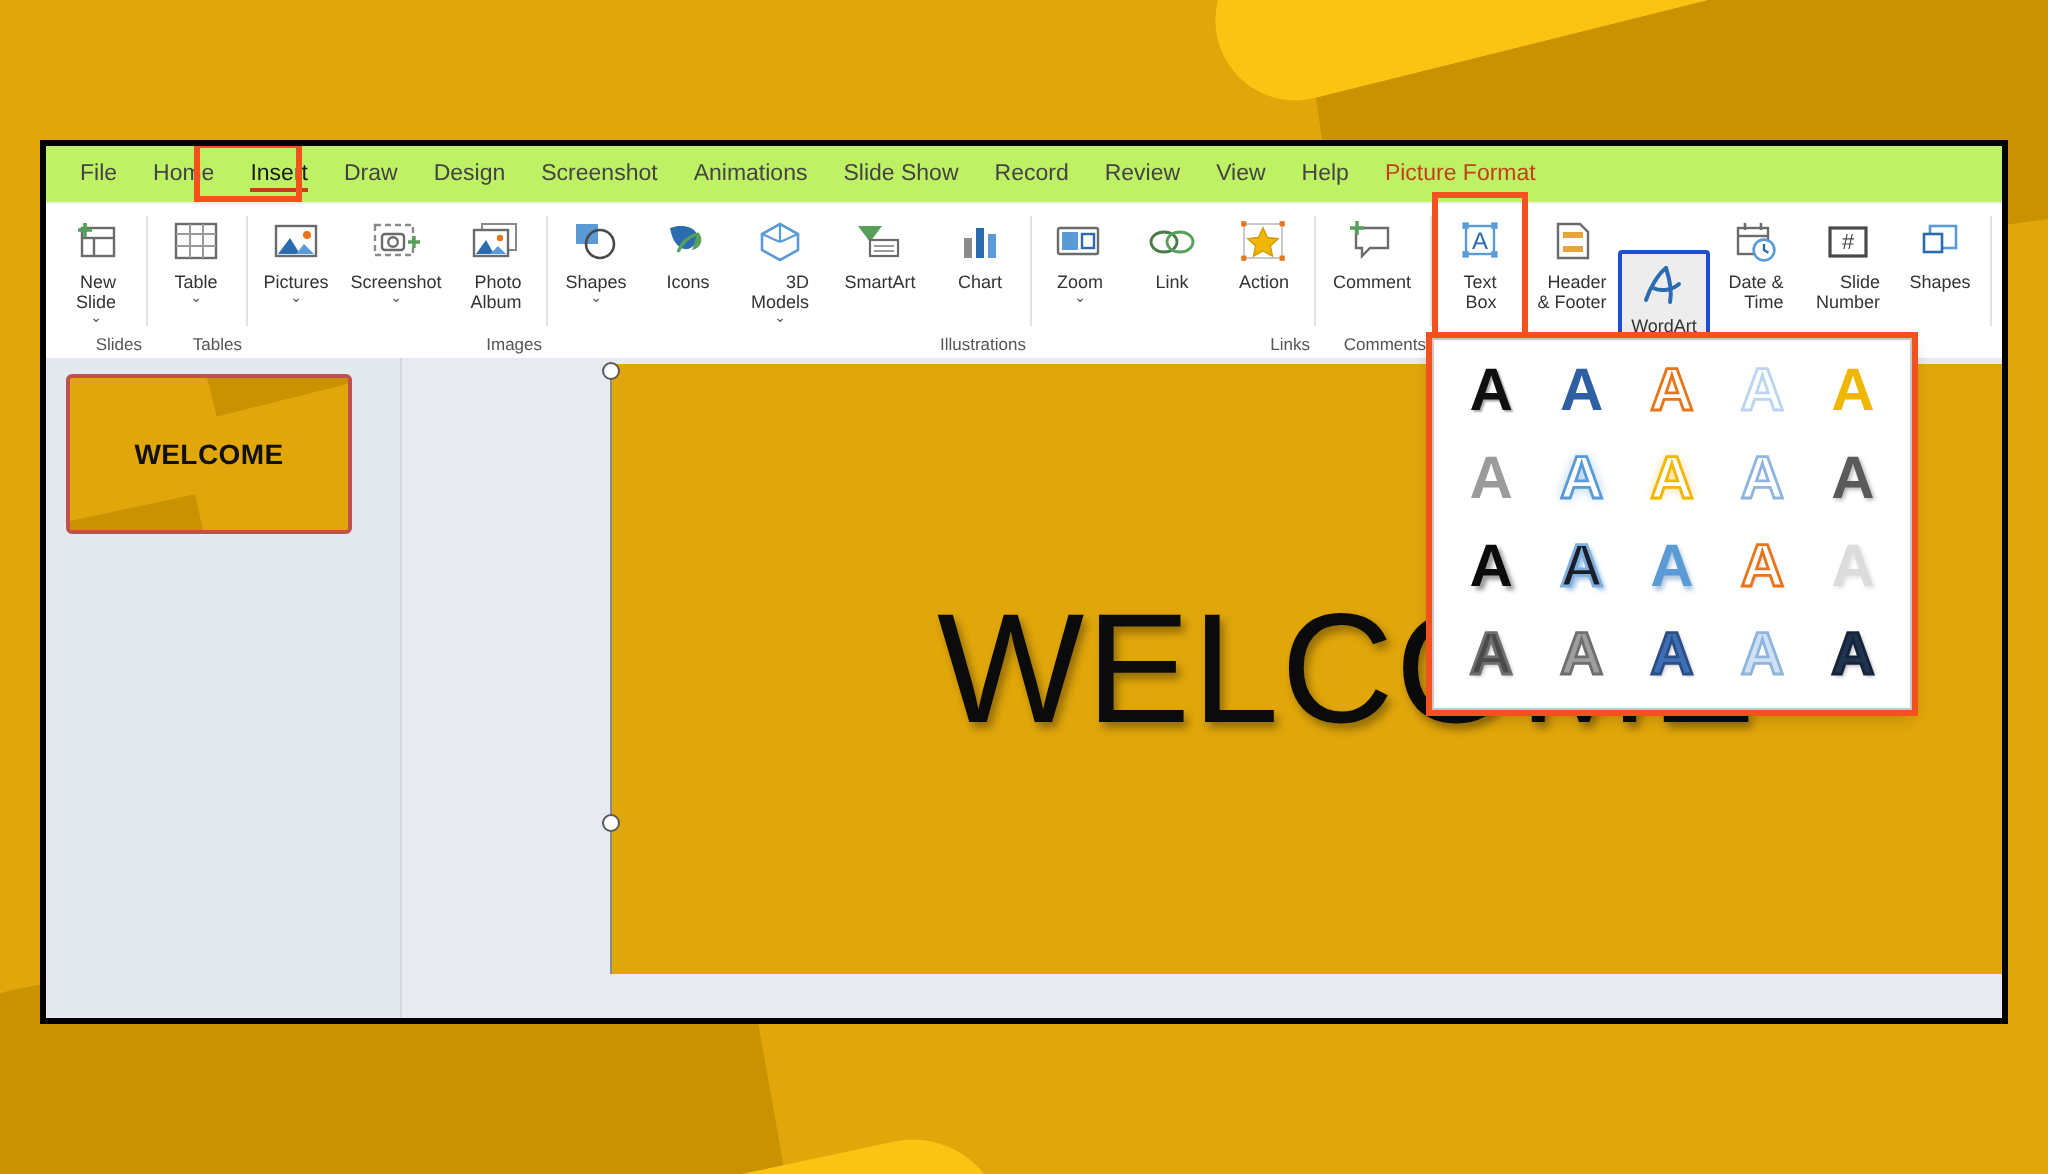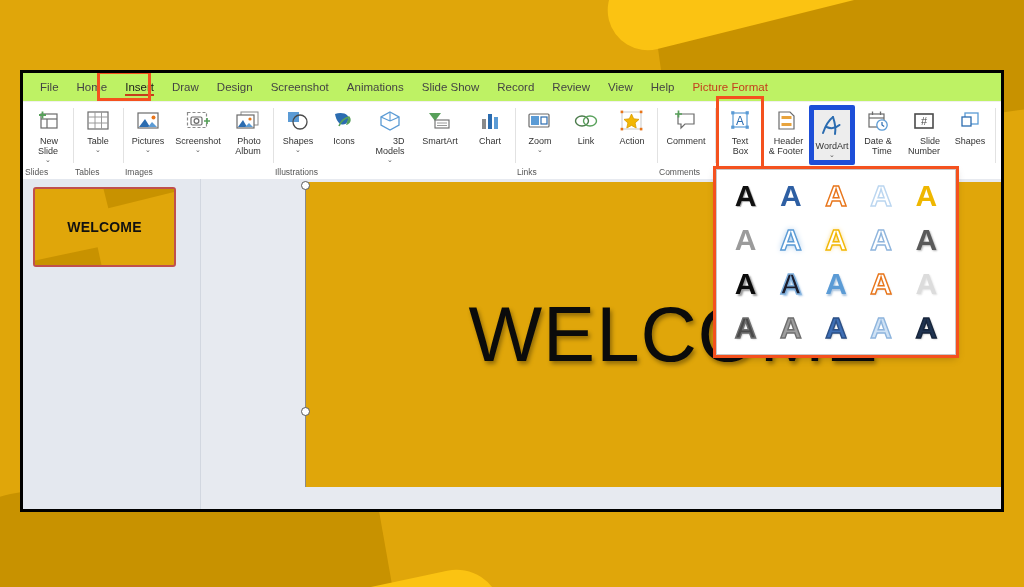--- a/index.html
+++ b/index.html
@@ -106,21 +106,21 @@
     padding: 0 2px;
   }
   .grp + .grp::before {
     content: "";
     position: absolute;
     left: 0; top: 6px; bottom: 16px;
     width: 1px; background: #e2e2e2;
   }
   .grp-items { display: flex; align-items: flex-start; flex: 1; padding-top: 3px; }
   .grp-label {
-    text-align: left;
+    text-align: right;
     font-size: 8.5px;
     color: #555555;
     padding-bottom: 2px;
     height: 13px;
     line-height: 13px;
   }
   .btn {
     width: 46px;
     display: flex;
     flex-direction: column;
@@ -132,22 +132,23 @@
   .btn .ico { height: 30px; display: flex; align-items: center; justify-content: center; }
   .btn .lbl {
     font-size: 9px; color: #333333;
     text-align: right; line-height: 10px;
     white-space: pre-line;
   }
   .caret { font-size: 7px; color: #555; line-height: 8px; }
 
   .btn.selected {
     background: #EDEDED;
-    border: 5px solid #1d4ed8;
+    border: 2px solid #1d4ed8;
     border-radius: 2px;
+    margin-top: 20px;
   }
 
   
   .workspace {
     position: absolute;
     top: 106px; left: 0; right: 0; bottom: 0;
     display: flex;
     background: #E4E8EF;
   }
   .thumb-pane {

